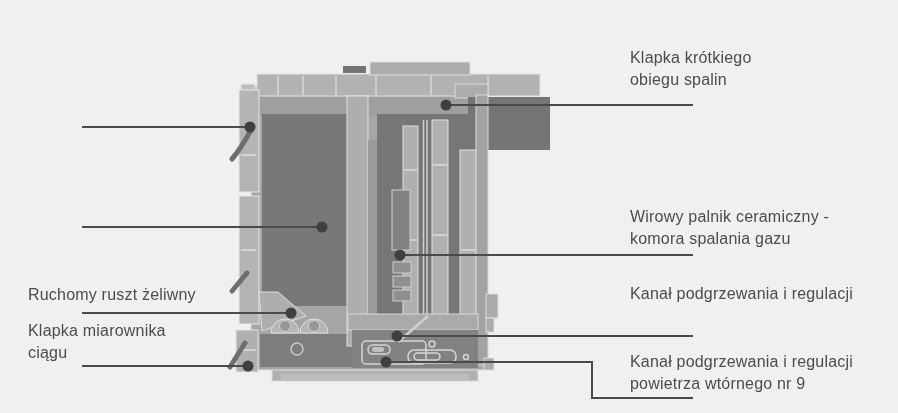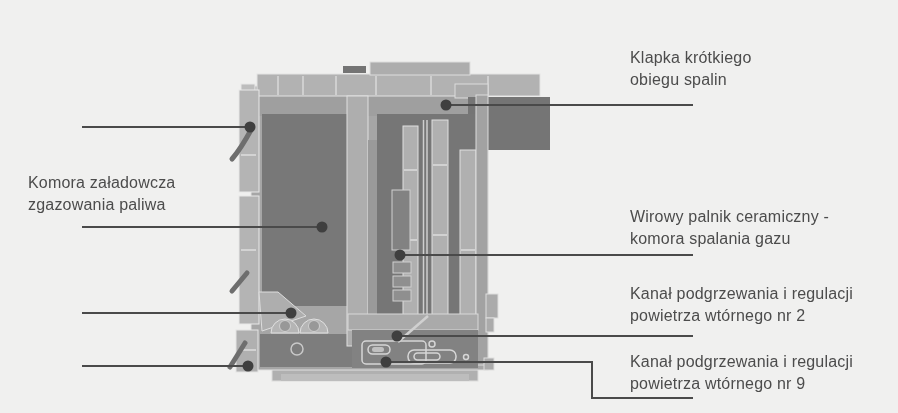--- a/index.html
+++ b/index.html
@@ -139,40 +139,43 @@
       <circle cx="291" cy="313" r="5.5"></circle>
       <circle cx="248" cy="366" r="5.5"></circle>
       <circle cx="446" cy="105" r="5.5"></circle>
       <circle cx="400" cy="255" r="5.5"></circle>
       <circle cx="397" cy="336" r="5.5"></circle>
       <circle cx="386" cy="362" r="5.5"></circle>
     </g>
   </svg>
 
 
-  <div class="label left" style="top:172px">
-    <div>Komora załadowcza</div>
-    <div>zgazowania paliwa</div>
+
+  <div class="label left" style="top:284px">
+    <div>Ruchomy ruszt żeliwny</div>
+    <div></div>
   </div>
 
-
+  <div class="label left" style="top:320px">
+    <div>Klapka miarownika</div>
+    <div>ciągu</div>
+  </div>
 
   <div class="label right" style="top:206px">
     <div>Wirowy palnik ceramiczny -</div>
     <div>komora spalania gazu</div>
   </div>
 
   <div class="label right" style="top:47px">
     <div>Klapka krótkiego</div>
     <div>obiegu spalin</div>
   </div>
 
   <div class="label right" style="top:283px">
     <div>Kanał podgrzewania i regulacji</div>
-    <div>powietrza wtórnego nr 2</div>
   </div>
 
   <div class="label right" style="top:351px">
     <div>Kanał podgrzewania i regulacji</div>
     <div>powietrza wtórnego nr 9</div>
   </div>
 
 </div>
 
 </body></html>

